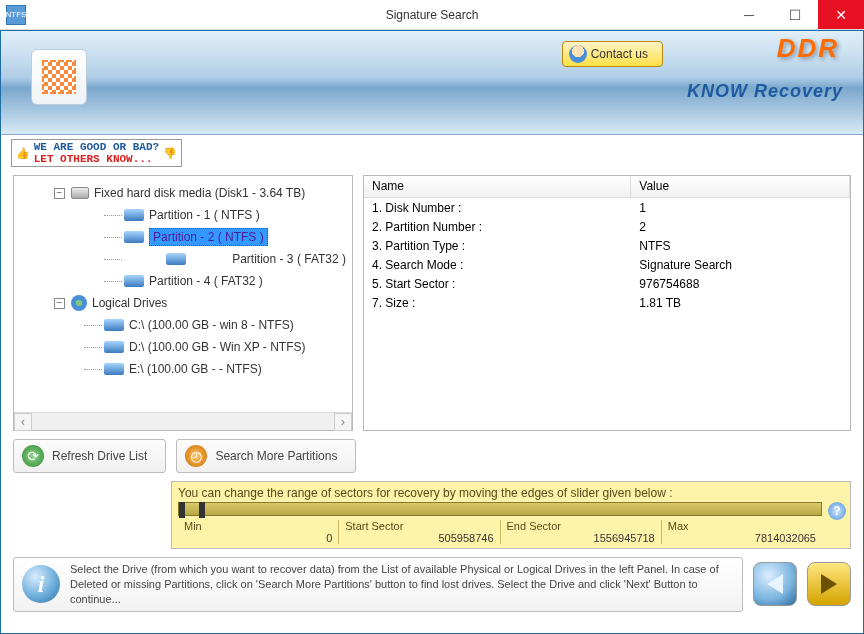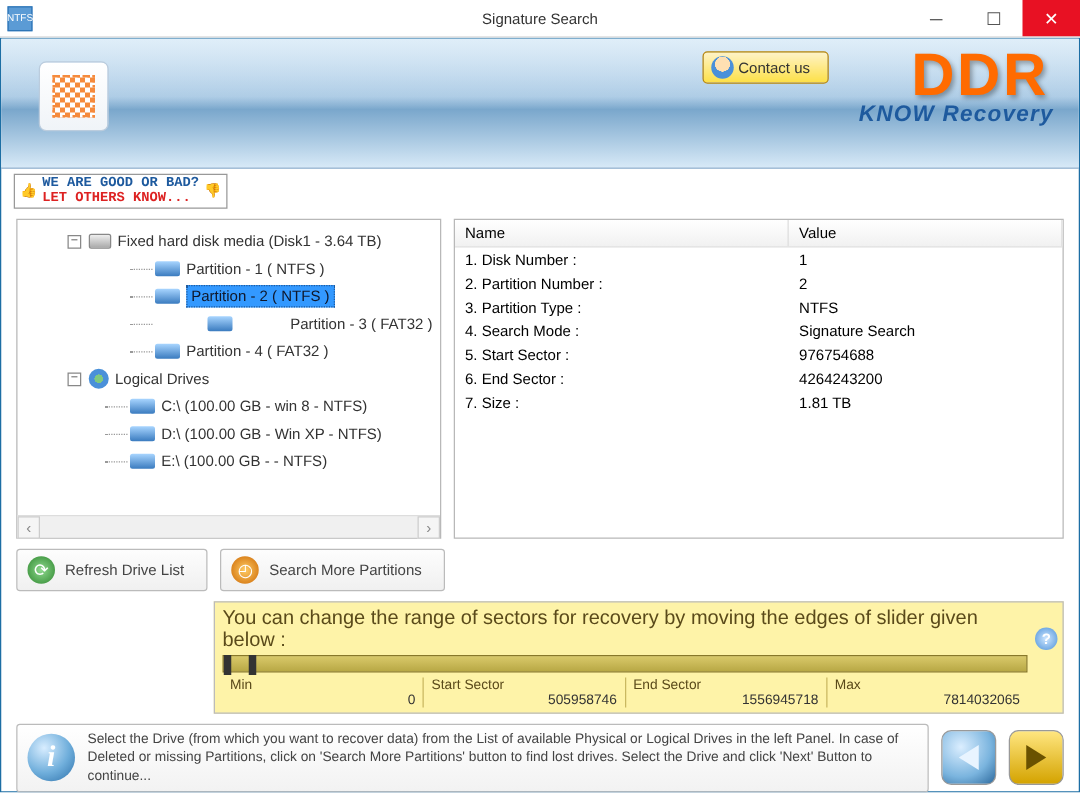--- a/index.html
+++ b/index.html
@@ -13,41 +13,41 @@
 .titlebar .btn.close { background: #e81123; color: #fff; }
 
 .app-wrap { border: 1px solid #1c6ea4; margin: 0; height: 604px; background: #fff; }
 
 .header { height: 104px; background: linear-gradient(#d1e5f5 0%, #a9c9e4 45%, #7aa7cc 55%, #d7e9f7 100%); position: relative; border-bottom: 1px solid #88aacc; }
 .header-gloss { position: absolute; inset: 0; pointer-events: none; background: linear-gradient(#f5fbff66, transparent 55%); }
 .logo-box { position: absolute; left: 30px; top: 18px; width: 56px; height: 56px; background: linear-gradient(#fff,#f0f4f8); border: 1px solid #bcd; border-radius: 6px; display: flex; align-items: center; justify-content: center; }
 .logo-chk { width: 34px; height: 34px; background: repeating-conic-gradient(#f58a3c 0 25%, #fff 0 50%) 0 0/8px 8px; border: 2px dotted #f58a3c; }
 .contact-btn { position: absolute; right: 200px; top: 10px; height: 26px; padding: 0 14px 0 6px; background: linear-gradient(#fef3c7,#fde047); border: 1px solid #b8860b; border-radius: 4px; display: flex; align-items: center; gap: 4px; font-size: 12px; color: #333; }
 .contact-icon { width: 18px; height: 18px; border-radius: 50%; background: radial-gradient(circle at 50% 35%, #ffe0b2 40%, #4a90d9 41%); }
-.ddr { position: absolute; right: 24px; top: 2px; font-family: Arial Black, sans-serif; font-size: 48px; font-weight: 900; color: #ff6b00; text-shadow: 2px 2px 4px #0005; letter-spacing: 2px; }
+.ddr { position: absolute; right: 24px; top: 2px; font-family: Arial Black, sans-serif; font-size: 26px; font-weight: 900; color: #ff6b00; text-shadow: 2px 2px 4px #0005; letter-spacing: 2px; font-style: italic; }
 .ddr-sub { position: absolute; right: 20px; top: 50px; font-size: 18px; font-weight: bold; color: #1e5a9e; font-style: italic; letter-spacing: 1px; }
 
 .feedback-bar { margin: 4px 10px 0; }
 .feedback-badge { display: inline-flex; align-items: center; border: 1px solid #999; background: #fff; padding: 1px 4px; font-family: "Courier New", monospace; font-size: 11px; font-weight: bold; }
 .thumb { color: #2a7de1; margin-right: 4px; }
 .fb-line1 { color: #1e5a9e; }
 .fb-line2 { color: #dd2222; }
 .thumb-dn { color: #dd2222; margin-left: 4px; }
 
 .main-row { display: flex; gap: 10px; padding: 8px 12px 8px; height: 272px; }
 .panel { border: 1px solid #b8b8b8; background: #fff; }
 .tree-panel { width: 340px; display: flex; flex-direction: column; }
 .tree-body { flex: 1; overflow: hidden; padding: 6px 0; font-size: 12px; color: #333; }
 .tree-item { display: flex; align-items: center; height: 22px; padding-right: 6px; white-space: nowrap; }
 .exp { width: 11px; height: 11px; border: 1px solid #888; display: inline-flex; align-items: center; justify-content: center; font-size: 10px; line-height: 1; margin-right: 6px; color: #555; background: #fff; }
 .disk-icon { width: 18px; height: 12px; background: linear-gradient(#eee,#aaa); border-radius: 2px; margin-right: 5px; border: 1px solid #888; display:inline-block; }
 .drive-icon { width: 20px; height: 12px; background: linear-gradient(#a8d5ff,#3a7bbf); border-radius: 2px; margin-right: 5px; display:inline-block; position:relative; }
 .globe-icon { width: 16px; height: 16px; border-radius: 50%; background: radial-gradient(circle,#7fc97f 30%,#4a90d9 31%); margin-right: 5px; display:inline-block; }
 .dotted-h { flex: 0 0 18px; border-top: 1px dotted #999; height: 1px; margin-right: 2px; }
-.tree-item.sel .lbl { background: #3399ff; color: #0f172a; padding: 1px 3px; border: 1px dotted #1e5a9e; }
+.tree-item.sel .lbl { background: #3399ff; color: #4c1d95; padding: 1px 3px; border: 1px dotted #1e5a9e; }
 
 .hscroll { height: 18px; background: #f0f0f0; border-top: 1px solid #ddd; display: flex; align-items: center; }
 .hscroll .arr { width: 18px; height: 18px; display: flex; align-items: center; justify-content: center; color: #888; border: 1px solid #ccc; background: #f5f5f5; }
 .hscroll .track { flex: 1; }
 
 .table-panel { flex: 1; display: flex; flex-direction: column; }
 .thead { height: 22px; display: flex; border-bottom: 1px solid #ddd; background: linear-gradient(#fff,#f1f1f1); }
 .th { padding: 3px 8px; border-right: 1px solid #ddd; }
 .th.name { width: 55%; }
 .th.val { flex: 1; }
@@ -57,21 +57,21 @@
 .tcell.name { width: 55%; }
 .tcell.val { flex: 1; }
 
 .btn-row { display: flex; gap: 10px; padding: 0 12px 8px; }
 .action-btn { height: 34px; padding: 0 18px 0 8px; border: 1px solid #bbb; background: linear-gradient(#fdfdfd,#f0f0f0); border-radius: 3px; display: flex; align-items: center; gap: 8px; font-size: 12px; color: #444; }
 .circ-icon { width: 22px; height: 22px; border-radius: 50%; display: flex; align-items: center; justify-content: center; font-size: 14px; color: #fff; }
 .circ-icon.green { background: radial-gradient(circle,#8fd98f,#2d862d); }
 .circ-icon.orange { background: radial-gradient(circle,#ffcc66,#cc6600); }
 
 .sector-box { margin: 0 12px 6px 170px; border: 1px solid #bbb; background: #fef3a8; position: relative; padding: 4px 28px 4px 6px; }
-.sector-hint { font-size: 16px; color: #5a4a1a; margin-bottom: 2px; }
+.sector-hint { font-size: 12px; color: #5a4a1a; margin-bottom: 2px; }
 .slider { height: 14px; background: linear-gradient(#d9c96a,#b8a845); border: 1px solid #88782a; position: relative; margin-bottom: 4px; }
 .slider .handle { position: absolute; top: -1px; width: 6px; height: 16px; background: #333; }
 .slider .h1 { left: 0; }
 .slider .h2 { left: 20px; }
 .sector-grid { display: flex; }
 .sector-cell { flex: 1; border-right: 1px solid #c9b860; padding: 0 6px; }
 .sector-cell:last-child { border-right: none; }
 .sector-cell .lbl { font-size: 11px; color: #5a4a1a; }
 .sector-cell .val { font-size: 11px; text-align: right; color: #333; }
 .help-q { position: absolute; right: 4px; top: 20px; width: 18px; height: 18px; border-radius: 50%; background: radial-gradient(circle,#cfe7ff,#4a90d9); color: #fff; font-weight: bold; display: flex; align-items: center; justify-content: center; font-size: 12px; }
@@ -202,24 +202,20 @@
           </div>
           <div class="trow">
             <div class="tcell name">4. Search Mode :</div>
             <div class="tcell val">Signature Search</div>
           </div>
           <div class="trow">
             <div class="tcell name">5. Start Sector :</div>
             <div class="tcell val">976754688</div>
           </div>
           <div class="trow">
-            <div class="tcell name">6. End Sector :</div>
-            <div class="tcell val">4264243200</div>
-          </div>
-          <div class="trow">
             <div class="tcell name">7. Size :</div>
             <div class="tcell val">1.81 TB</div>
           </div>
         </div>
     </div>
   </div>
 
   <div class="btn-row">
     <div class="action-btn">
       <span class="circ-icon green">⟳</span>

